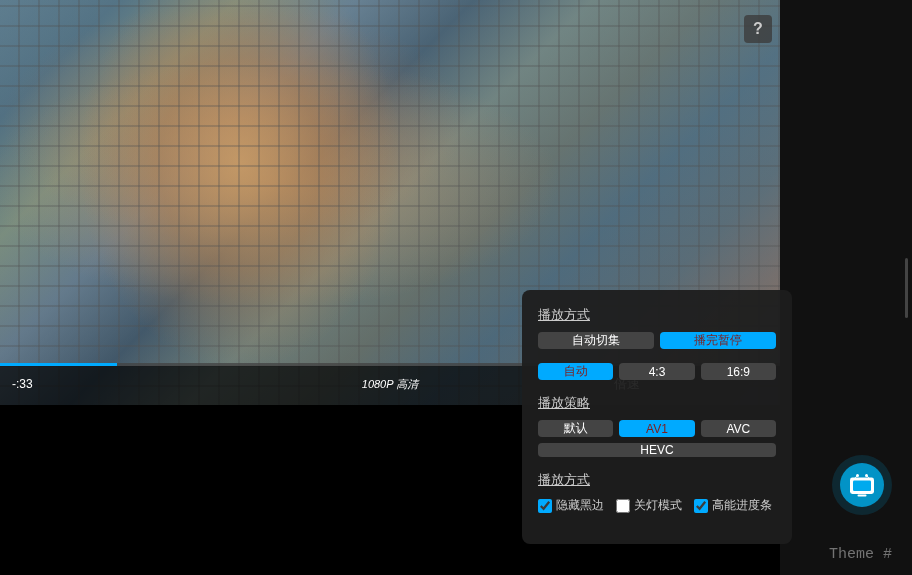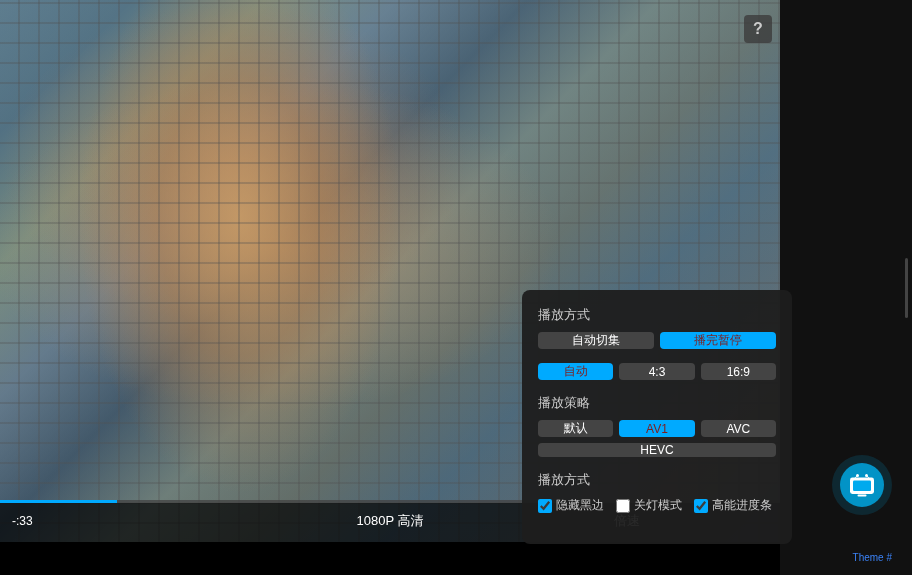--- a/index.html
+++ b/index.html
@@ -10,21 +10,21 @@
       background: #000;
       overflow: hidden;
       font-family: 'Microsoft YaHei', Arial, sans-serif;
       position: relative;
     }
 
     #video-area {
       position: absolute;
       left: 0; top: 0;
       width: 780px;
-      height: 542px;
+      height: 405px;
       background: #404040;
       overflow: hidden;
     }
 
     #video-thumbnail {
       width: 100%;
       height: 100%;
       background: linear-gradient(
         135deg,
         #5a7a8a 0%, #4a6a7a 10%,
@@ -110,20 +110,21 @@
     }
 
     .settings-section {
       margin-bottom: 14px;
     }
 
     .section-title {
       font-size: 13px;
       color: #ccc;
       margin-bottom: 8px;
+      text-decoration: underline;
     }
 
     .btn-group {
       display: flex;
       gap: 6px;
       flex-wrap: wrap;
     }
 
     .btn {
       flex: 1;
@@ -195,25 +196,26 @@
       background: #00aaff;
     }
 
     #time-display {
       font-size: 12px;
       color: #fff;
       margin-right: auto;
     }
 
     #quality-info {
-      font-size: 13px;
+      font-size: 11px;
       color: #fff;
       position: absolute;
       left: 50%;
       transform: translateX(-50%);
+      font-style: italic;
     }
 
     #speed-btn {
       font-size: 13px;
       color: #fff;
       background: none;
       border: none;
       cursor: pointer;
       position: absolute;
       right: 140px;
@@ -241,22 +243,23 @@
       display: flex;
       align-items: center;
       justify-content: center;
       font-size: 22px;
     }
 
     #theme-label {
       position: absolute;
       bottom: 12px;
       right: 20px;
-      font-size: 10px;
-      color: #3b82f6;
+      font-size: 15px;
+      color: #737373;
+      font-family: Liberation Mono, monospace;
     }
 
     #scroll-indicator {
       position: absolute;
       right: 4px;
       top: 50%;
       transform: translateY(-50%);
       width: 3px;
       height: 60px;
       background: #444;

